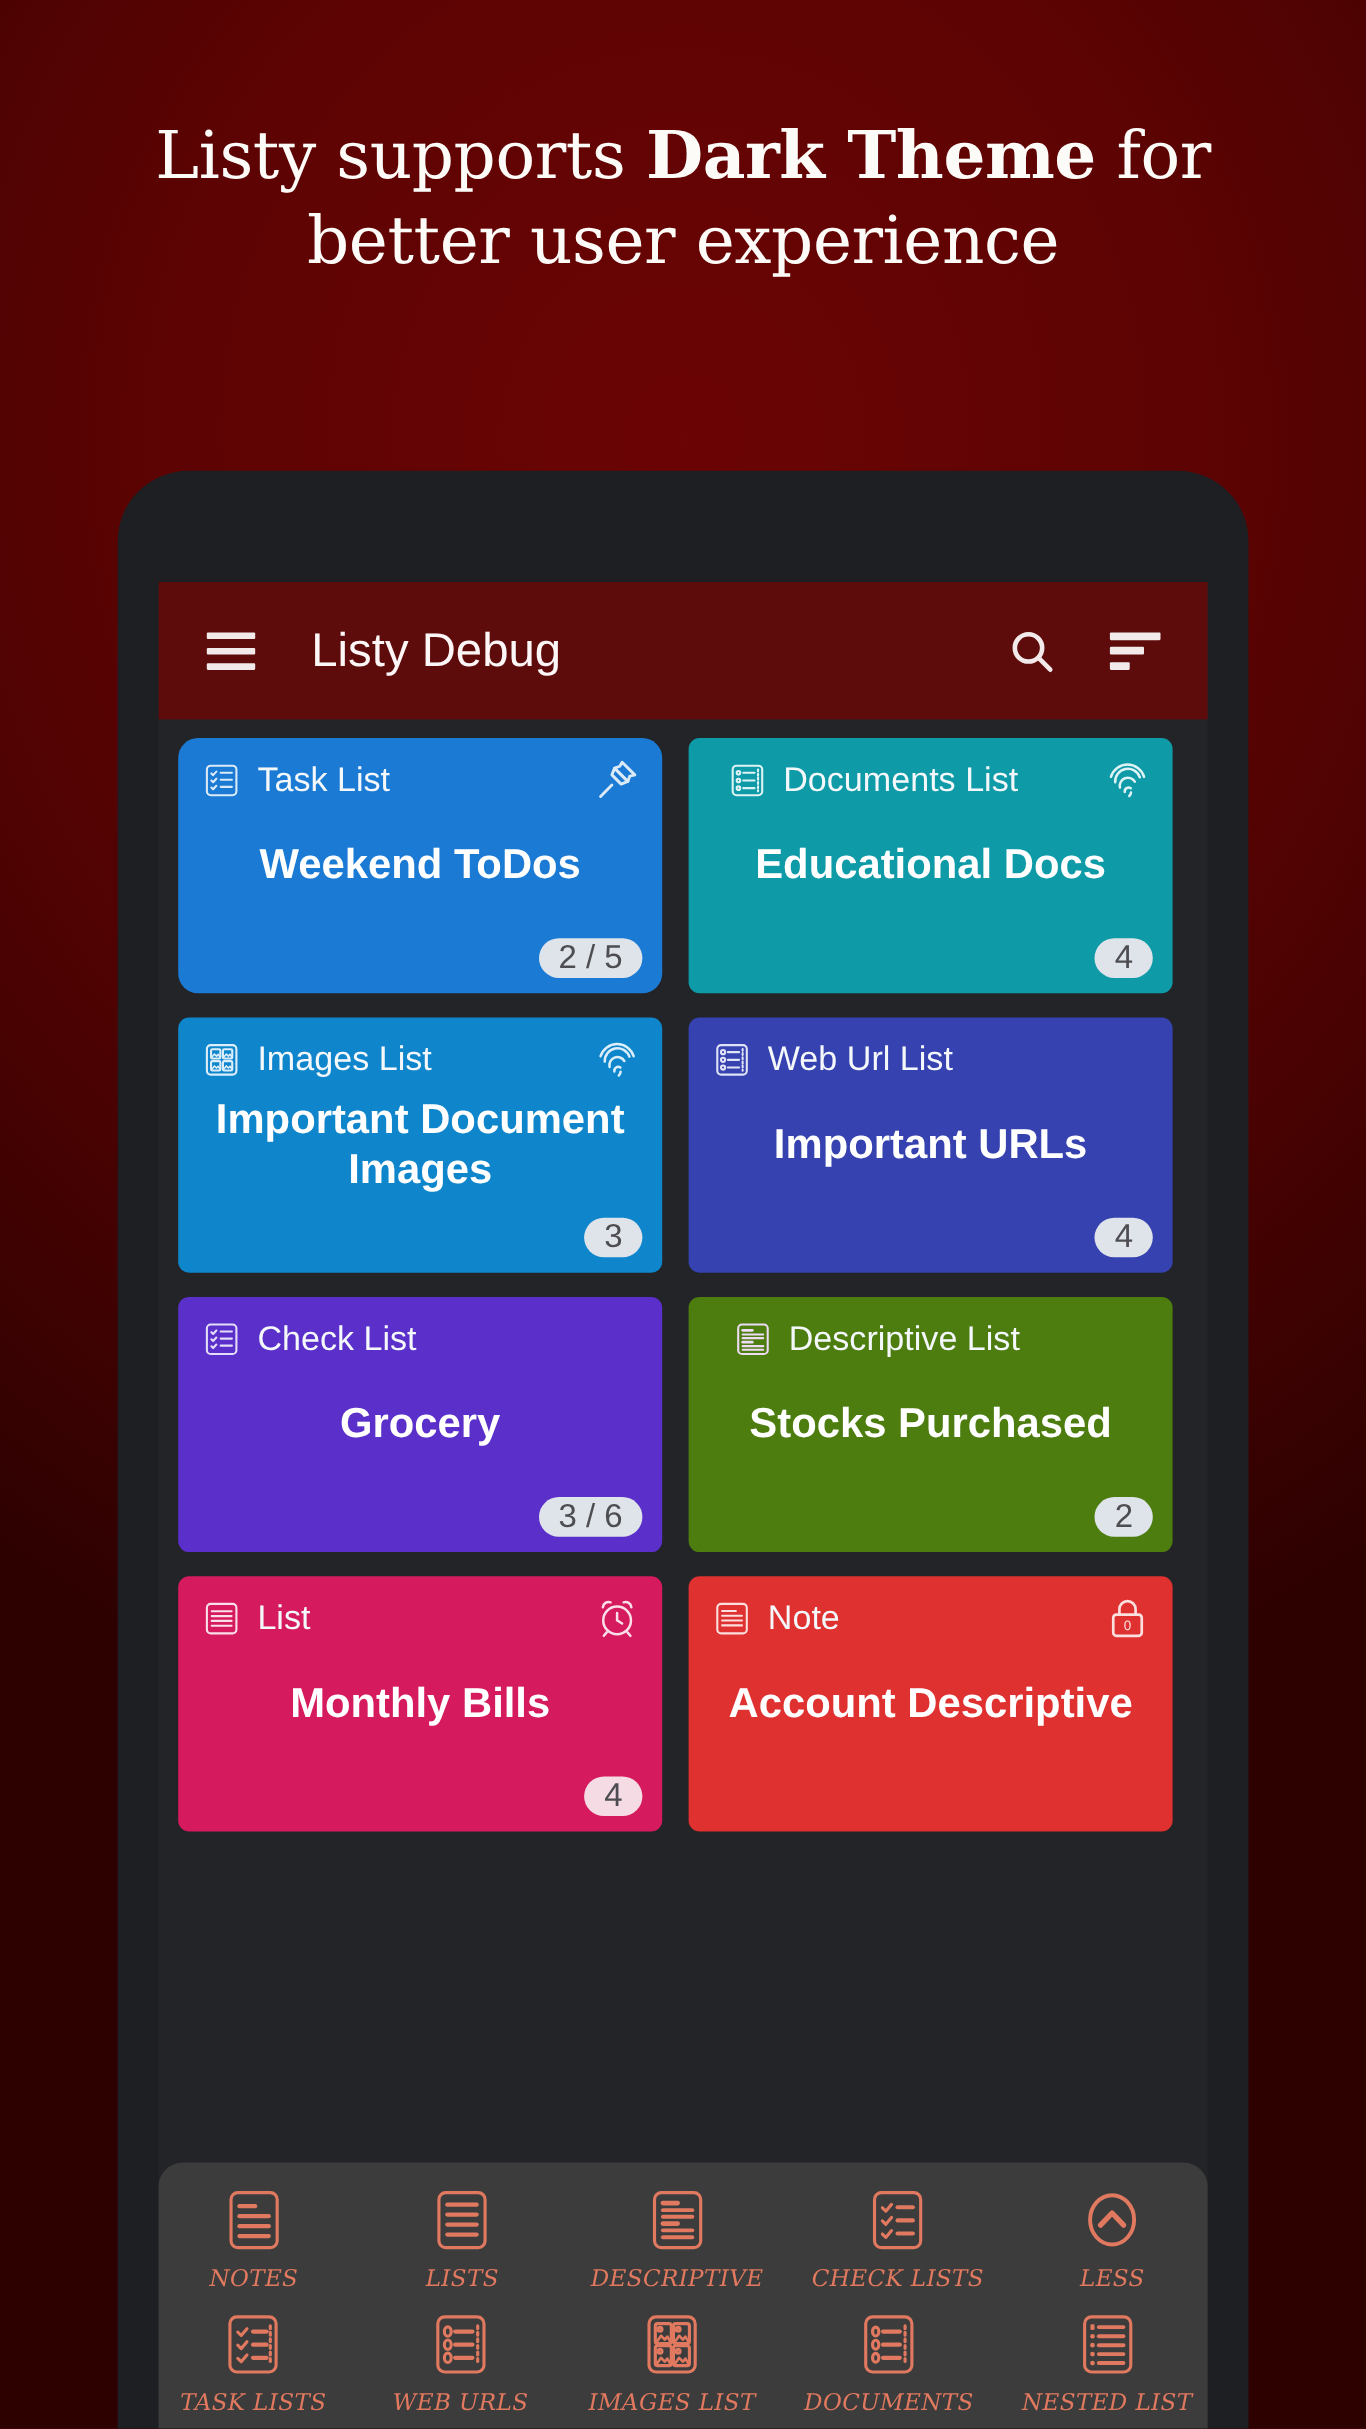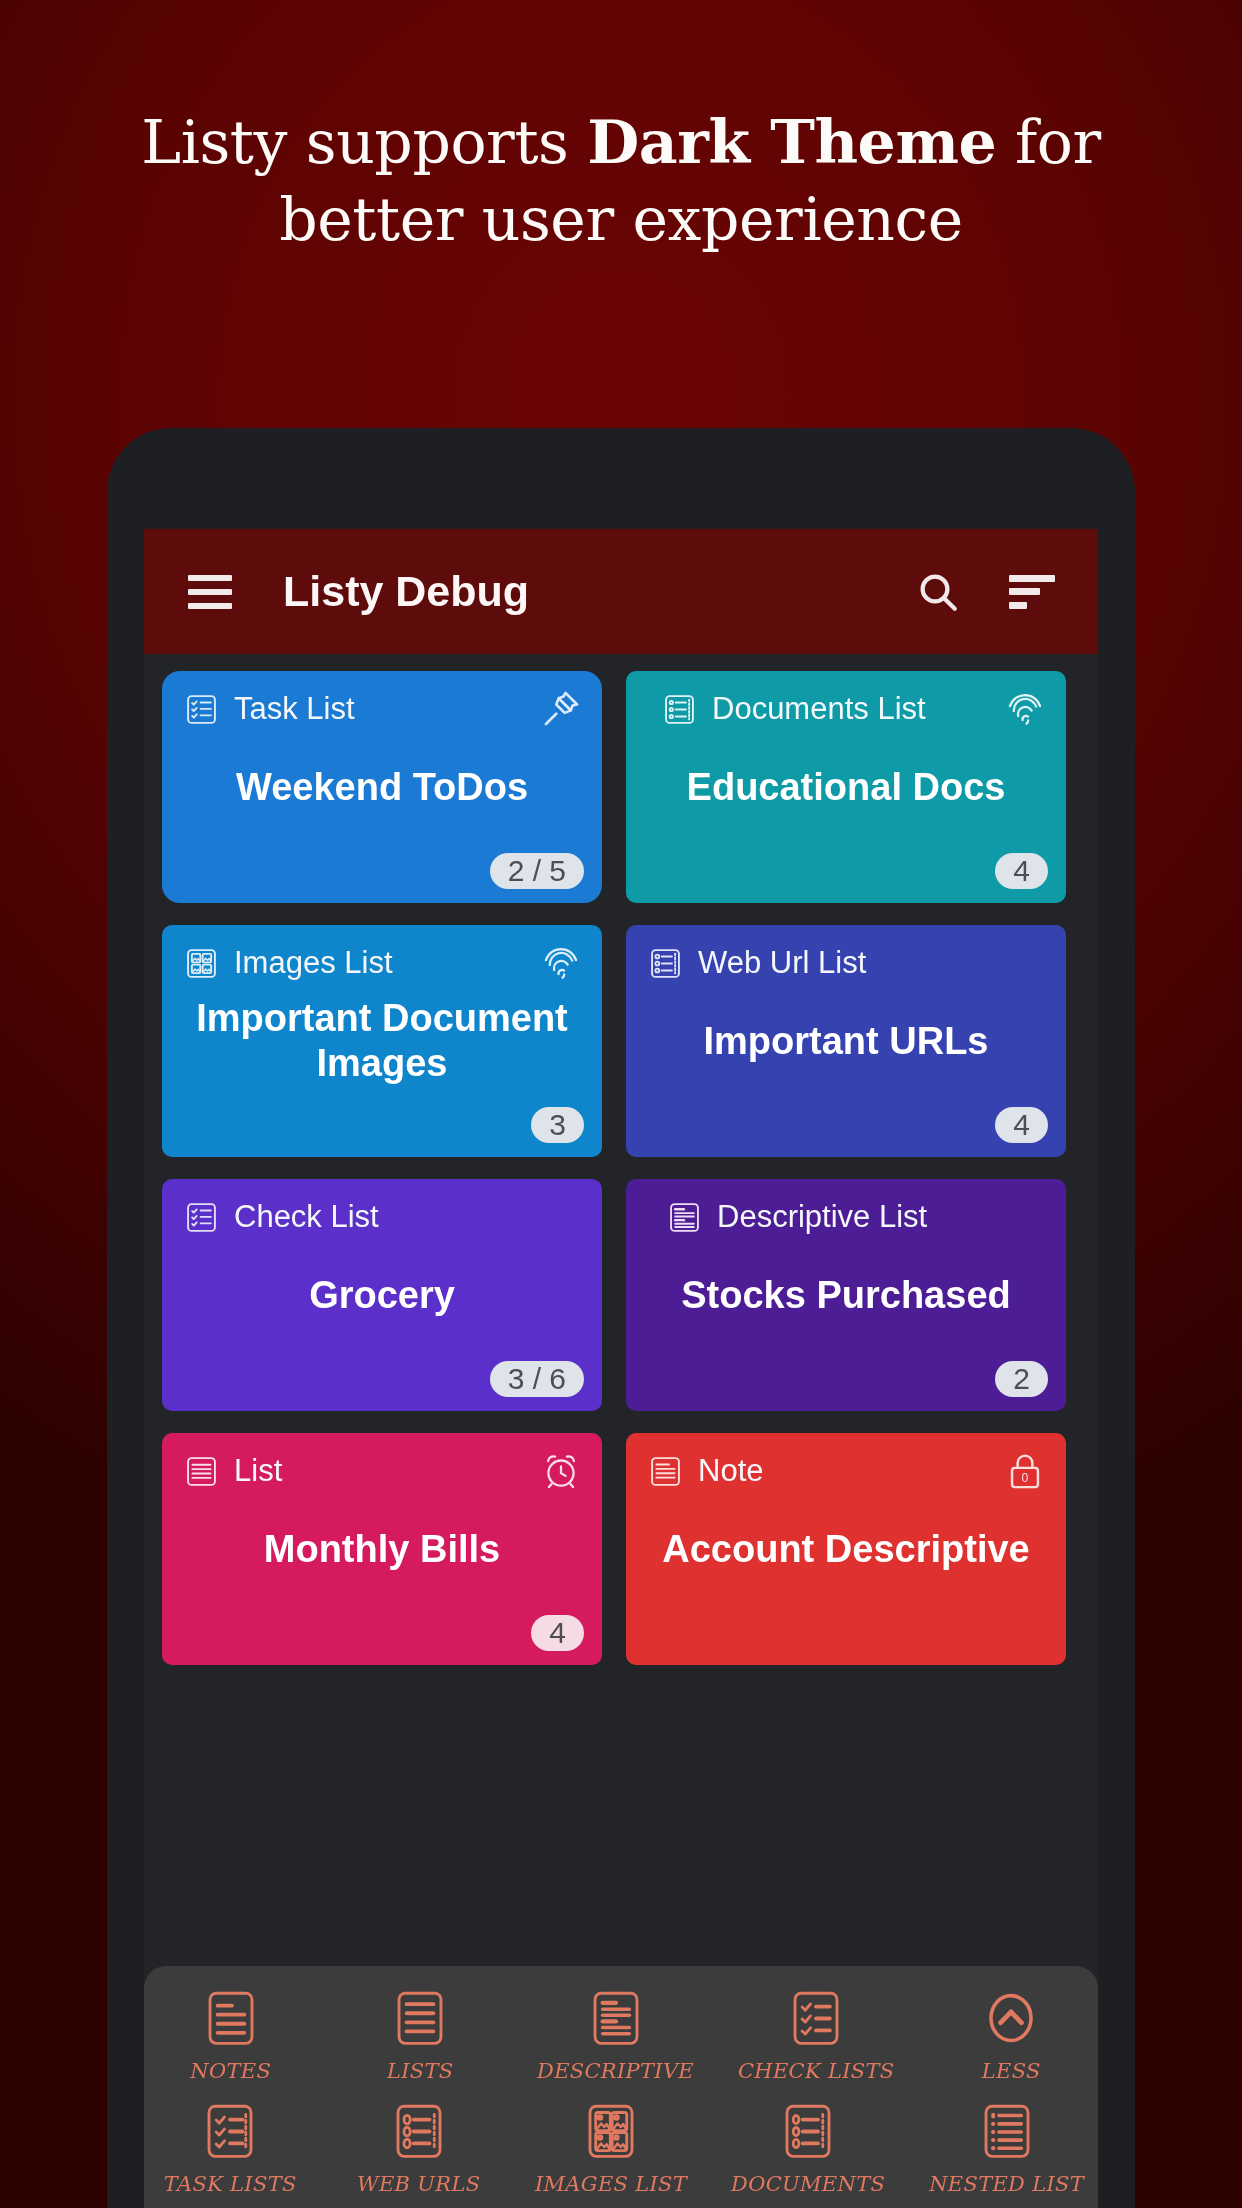--- a/index.html
+++ b/index.html
@@ -83,21 +83,21 @@
     display: flex; align-items: center; justify-content: center;
     flex: 0 0 auto;
   }
   .hamburger { width: 44px; height: 34px; display: flex; flex-direction: column; justify-content: space-between; }
   .hamburger span { display: block; height: 6px; background: #f2eaea; border-radius: 1px; }
 
   #appbar-title {
     flex: 1 1 auto;
     color: #fdf6f6;
     font-size: 43px;
-    font-weight: 700;
+    font-weight: 400;
     margin-left: 40px;
     white-space: nowrap;
   }
 
   .sorticon { width: 46px; height: 34px; display: flex; flex-direction: column; justify-content: space-between; align-items: flex-start; }
   .sorticon i { display: block; height: 7px; background: #f2eaea; border-radius: 1px; }
   .sorticon i:nth-child(1) { width: 46px; }
   .sorticon i:nth-child(2) { width: 31px; }
   .sorticon i:nth-child(3) { width: 18px; }
 
@@ -321,21 +321,21 @@
               <line x1="11.4" y1="7.2" x2="18.4" y2="7.2" stroke-linecap="round"></line>
               <line x1="11.4" y1="11.6" x2="18.4" y2="11.6" stroke-linecap="round"></line>
               <line x1="11.4" y1="16" x2="18.4" y2="16" stroke-linecap="round"></line>
             </svg>
             <span class="card-type">Check List</span>
           </div>
           <div class="card-title">Grocery</div>
           <div class="badge">3 / 6</div>
         </div>
 
-        <div class="card" style="background:#4c1d95;padding-left:41px;">
+        <div class="card" style="background:#4d7c0f;padding-left:41px;">
           <div class="card-top">
             <svg class="type-icon" viewBox="0 0 24 24" fill="none" stroke="#eedcf5" stroke-width="1.3">
               <rect x="2.8" y="2.8" width="18.4" height="18.4" rx="2.4"></rect>
               <line x1="5.6" y1="6.4" x2="11.6" y2="6.4" stroke-width="1.7" stroke-linecap="round"></line>
               <line x1="5.6" y1="9" x2="18.4" y2="9" stroke-linecap="round"></line>
               <line x1="5.6" y1="11.3" x2="18.4" y2="11.3" stroke-linecap="round"></line>
               <line x1="5.6" y1="13.8" x2="11.6" y2="13.8" stroke-width="1.7" stroke-linecap="round"></line>
               <line x1="5.6" y1="16.3" x2="18.4" y2="16.3" stroke-linecap="round"></line>
               <line x1="5.6" y1="18.5" x2="18.4" y2="18.5" stroke-linecap="round"></line>
             </svg>

